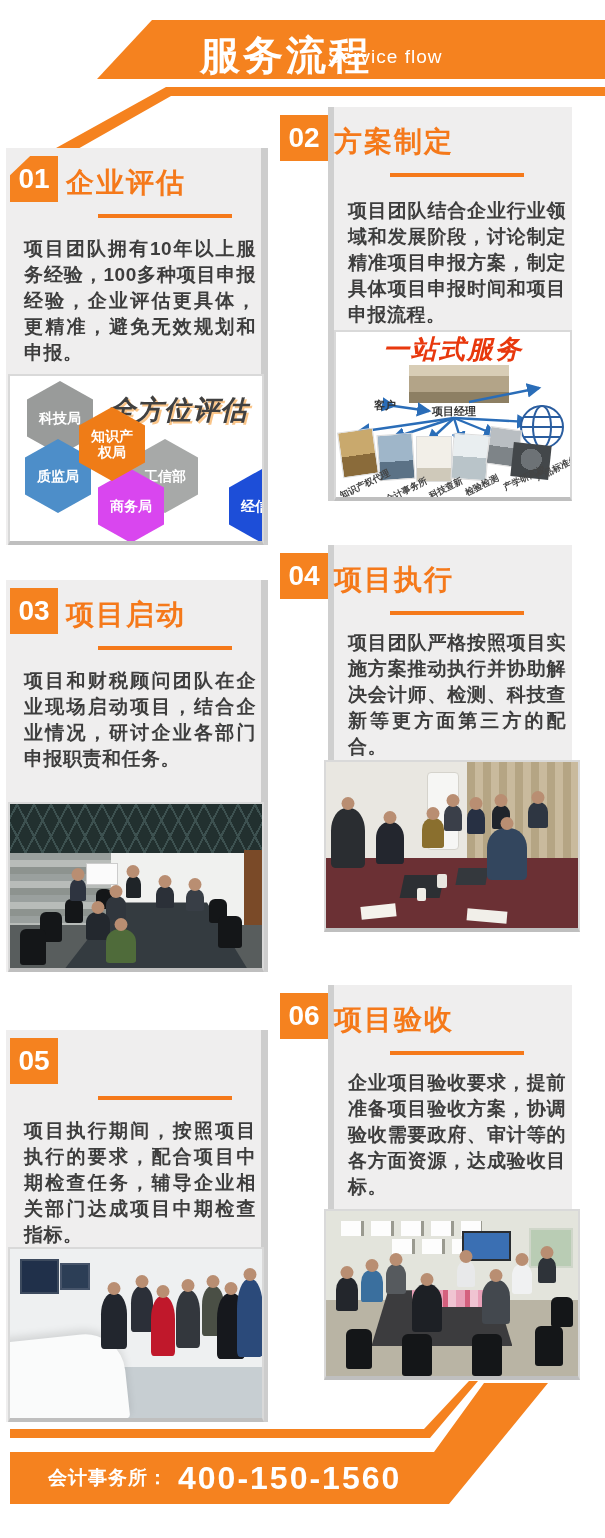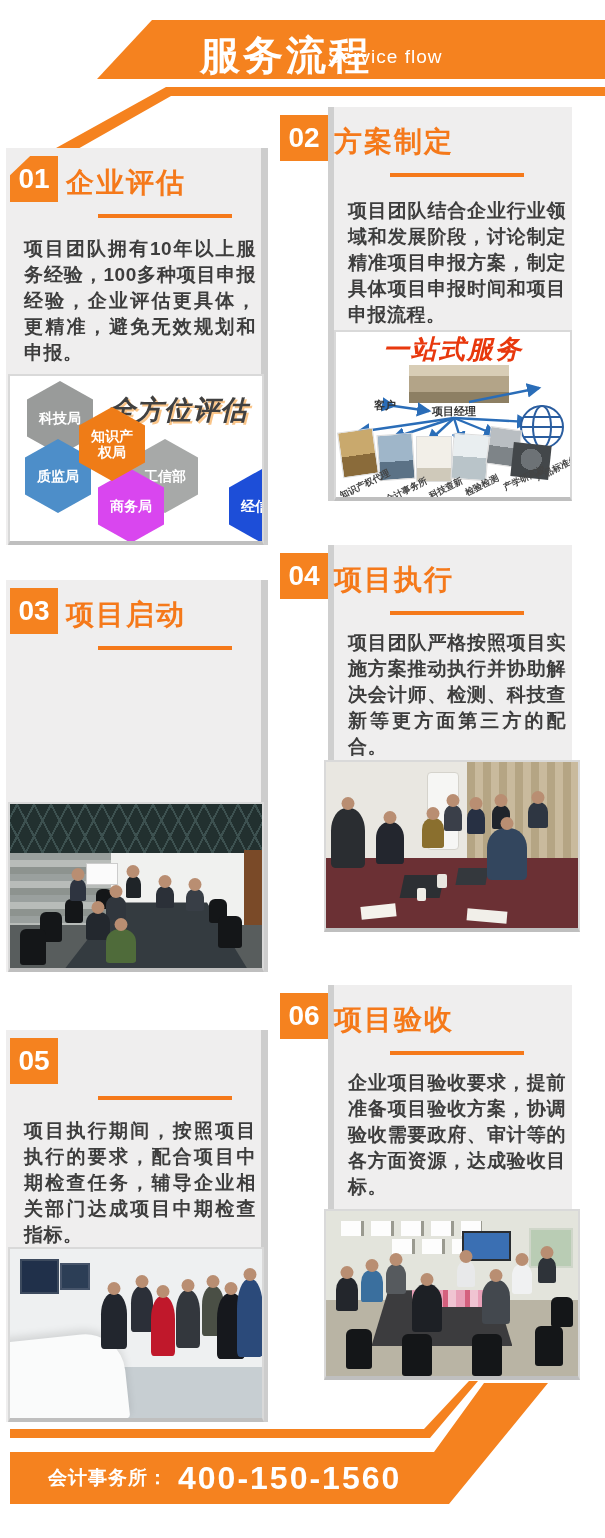--- a/index.html
+++ b/index.html
@@ -153,20 +153,21 @@
       <span class="os-lbl" style="left:128px;top:147px">检验检测</span>
       <span class="os-lbl" style="left:166px;top:140px">产学研高校</span>
       <span class="os-lbl" style="left:198px;top:128px">产品标准备案</span>
     </div>
   </section>
 
   <section class="panel panel-l" style="top:580px;height:392px">
     <div class="badge badge-l">03</div>
     <h2 class="s-title">项目启动</h2>
     <div class="s-line"></div>
+    <p class="s-desc" style="top:88px">项目和财税顾问团队在企业现场启动项目，结合企业情况，研讨企业各部门申报职责和任务。</p>
     <div class="imgbox" style="left:2px;bottom:0;width:256px;height:170px">
       <div class="photo">
         <div class="abs" style="left:0;top:0;right:0;height:30%;background:#22302f;
              background-image:repeating-linear-gradient(62deg,transparent 0 13px,#3d5150 13px 15px),repeating-linear-gradient(-62deg,transparent 0 13px,#3d5150 13px 15px)"></div>
         <div class="abs" style="left:0;top:30%;width:40%;height:48%;background:repeating-linear-gradient(180deg,#9aa09e 0 7px,#b8bcb9 7px 14px,#8d938f 14px 21px)"></div>
         <div class="abs" style="left:40%;top:30%;right:0;height:48%;background:#f0f1ef"></div>
         <div class="abs" style="right:0;top:28%;width:7%;height:52%;background:#7a4a28"></div>
         <div class="abs" style="left:0;bottom:0;right:0;height:26%;background:#585d5d"></div>
         <div class="abs" style="left:22%;bottom:0;width:72%;height:40%;background:#343b40;clip-path:polygon(28% 0,78% 0,100% 100%,0 100%)"></div>
         <div class="chair" style="left:34%;top:52%;width:16px;height:20px"></div>

